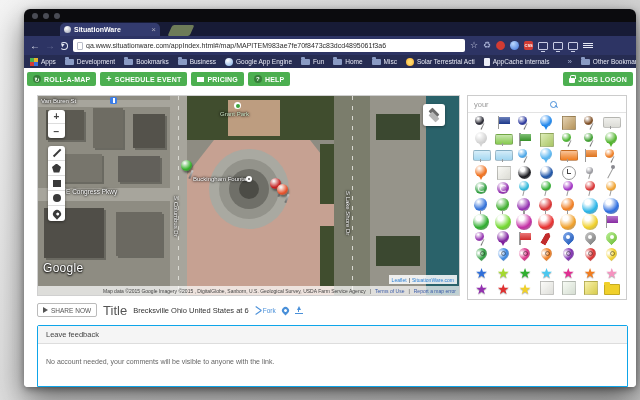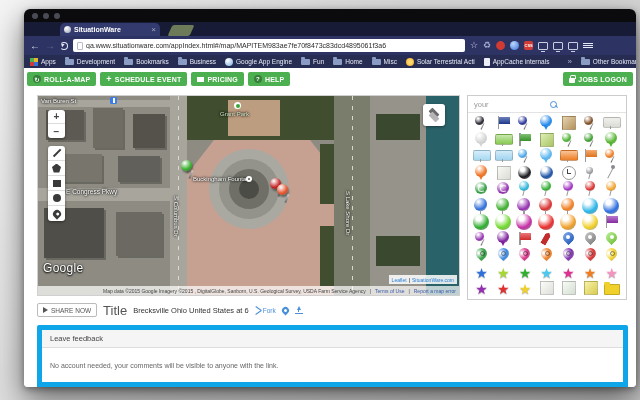--- a/index.html
+++ b/index.html
@@ -216,21 +216,21 @@
   .fork-ic::before{content:"";position:absolute;left:0;top:1px;width:7px;height:1.2px;background:#4a90d9;transform:rotate(35deg);}
   .fork-ic::after{content:"";position:absolute;left:0;top:5px;width:7px;height:1.2px;background:#4a90d9;transform:rotate(-35deg);}
   .pinloc-ic{width:7px;height:7px;background:#4a90d9;border-radius:50% 50% 50% 0;transform:rotate(-45deg);position:relative;}
   .pinloc-ic::after{content:"";position:absolute;left:2px;top:2px;width:3px;height:3px;border-radius:50%;background:#fff;}
   .upload-ic{width:8px;height:8px;position:relative;}
   .upload-ic::before{content:"";position:absolute;left:2px;top:0;border-left:2px solid transparent;border-right:2px solid transparent;border-bottom:4px solid #4a90d9;}
   .upload-ic::after{content:"";position:absolute;left:0;bottom:0;width:8px;height:1.4px;background:#4a90d9;}
   .upload-ic i{position:absolute;left:3.3px;top:3px;width:1.4px;height:3px;background:#4a90d9;}
 
   
-  .feedback{position:absolute;left:13px;top:257px;right:8px;bottom:0;border:5px solid #0ea5e9;border-radius:2px 2px 0 0;background:#fff;}
+  .feedback{position:absolute;left:13px;top:257px;right:8px;bottom:0;border:1px solid #0ea5e9;border-radius:2px 2px 0 0;background:#fff;}
   .fb-head{height:18px;background:#f5f5f5;border-bottom:1px solid #ddd;display:flex;align-items:center;
     padding:0 8px;font-size:7.5px;color:#444;}
   .fb-body{padding:14px 8px 0;font-size:7px;color:#666;}
 </style>
 </head>
 <body>
 
 <div class="desktop">
 <div class="window">
 

